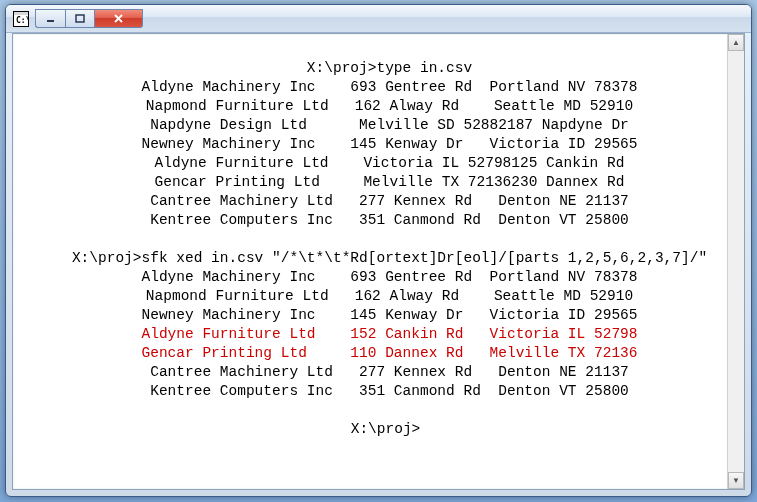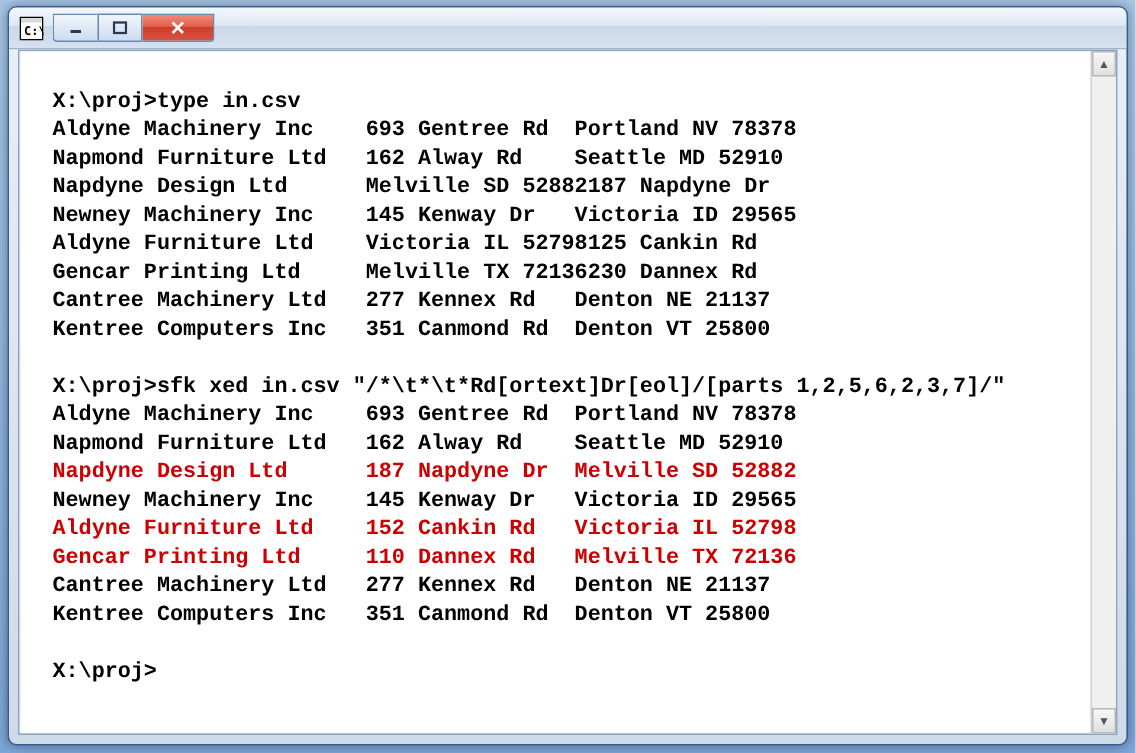--- a/index.html
+++ b/index.html
@@ -80,22 +80,23 @@
   }
   .console {
     position: absolute;
     left: 0; top: 0; right: 0; bottom: 0;
     padding: 6px 0 6px 22px;
     font-family: Consolas, "Courier New", monospace;
     font-size: 14.5px;
     line-height: 19px;
     color: #000;
     white-space: pre;
-    font-weight: bold;
+    font-weight: normal;
     overflow-y: auto;
+    text-align: center;
   }
   .scrollbar {
     position: absolute;
     right: 0; top: 0; bottom: 0;
     width: 17px;
     background: #f0f0f0;
     border-left: 1px solid #d0d0d0;
     display: flex;
     flex-direction: column;
   }
@@ -157,21 +158,20 @@
 Napdyne Design Ltd      Melville SD 52882187 Napdyne Dr
 Newney Machinery Inc    145 Kenway Dr   Victoria ID 29565
 Aldyne Furniture Ltd    Victoria IL 52798125 Cankin Rd
 Gencar Printing Ltd     Melville TX 72136230 Dannex Rd
 Cantree Machinery Ltd   277 Kennex Rd   Denton NE 21137
 Kentree Computers Inc   351 Canmond Rd  Denton VT 25800
 
 X:\proj&gt;sfk xed in.csv "/*\t*\t*Rd[ortext]Dr[eol]/[parts 1,2,5,6,2,3,7]/"
 Aldyne Machinery Inc    693 Gentree Rd  Portland NV 78378
 Napmond Furniture Ltd   162 Alway Rd    Seattle MD 52910
-<span class="red">Napdyne Design Ltd      187 Napdyne Dr  Melville SD 52882</span>
 Newney Machinery Inc    145 Kenway Dr   Victoria ID 29565
 <span class="red">Aldyne Furniture Ltd    152 Cankin Rd   Victoria IL 52798</span>
 <span class="red">Gencar Printing Ltd     110 Dannex Rd   Melville TX 72136</span>
 Cantree Machinery Ltd   277 Kennex Rd   Denton NE 21137
 Kentree Computers Inc   351 Canmond Rd  Denton VT 25800
 
 X:\proj&gt;<span class="cursor"></span></div>
     <div class="scrollbar">
       <div class="sbtn">▲</div>
       <div class="strack"></div>

